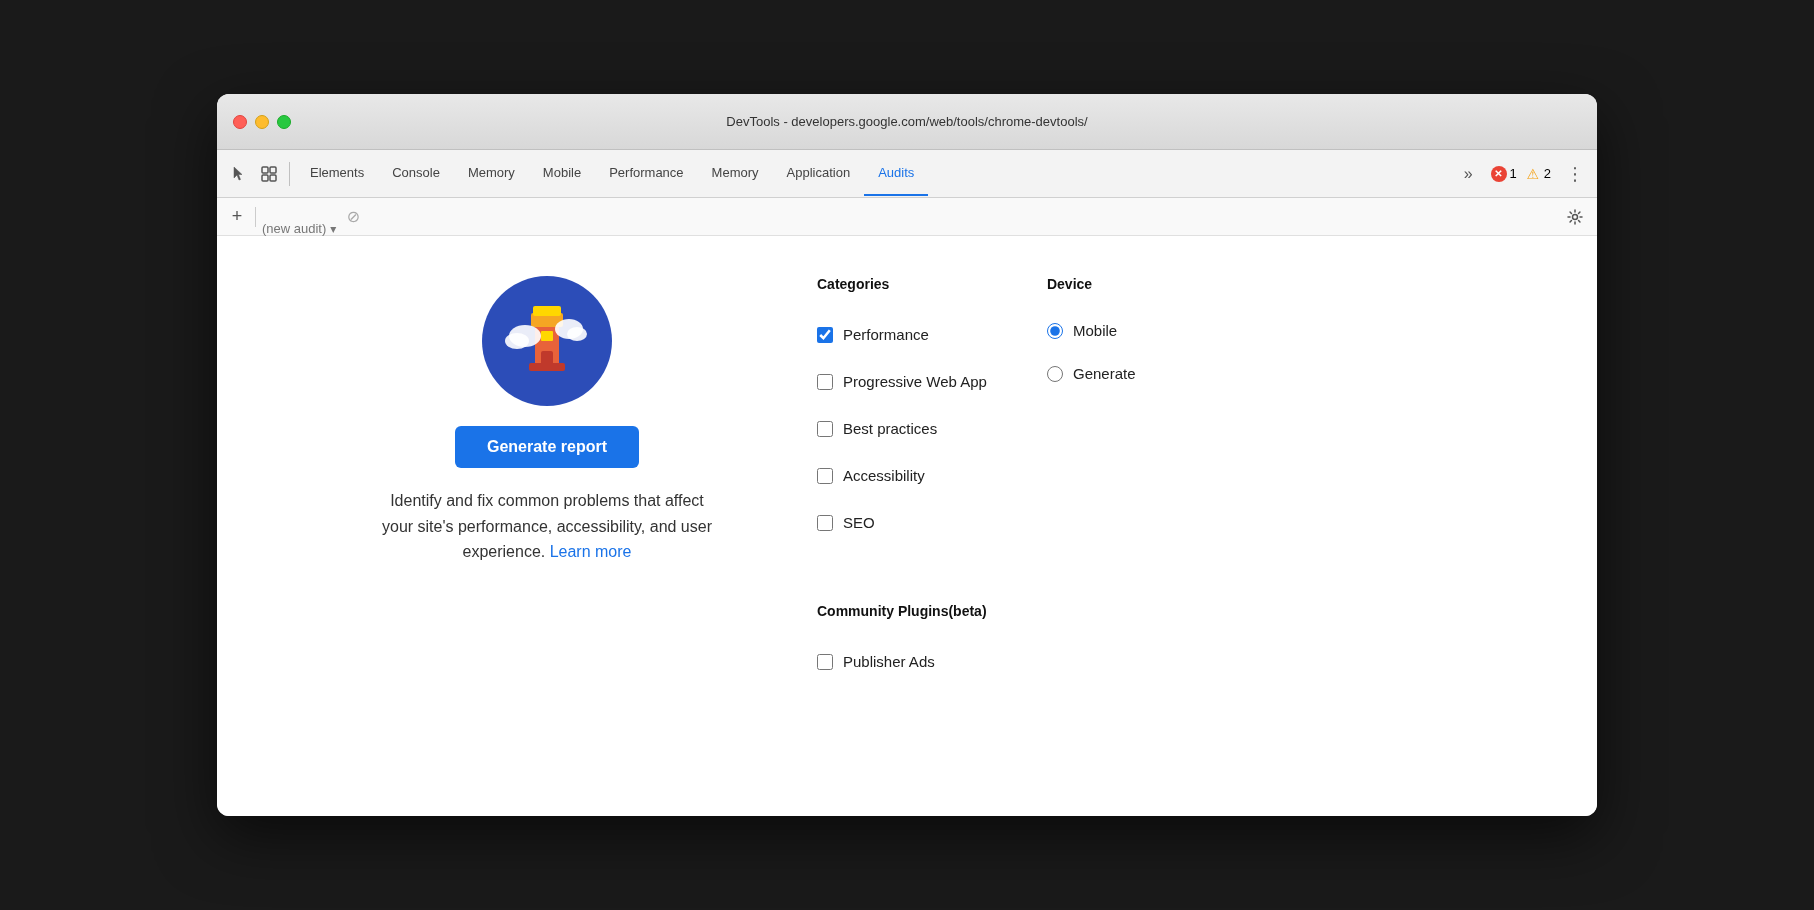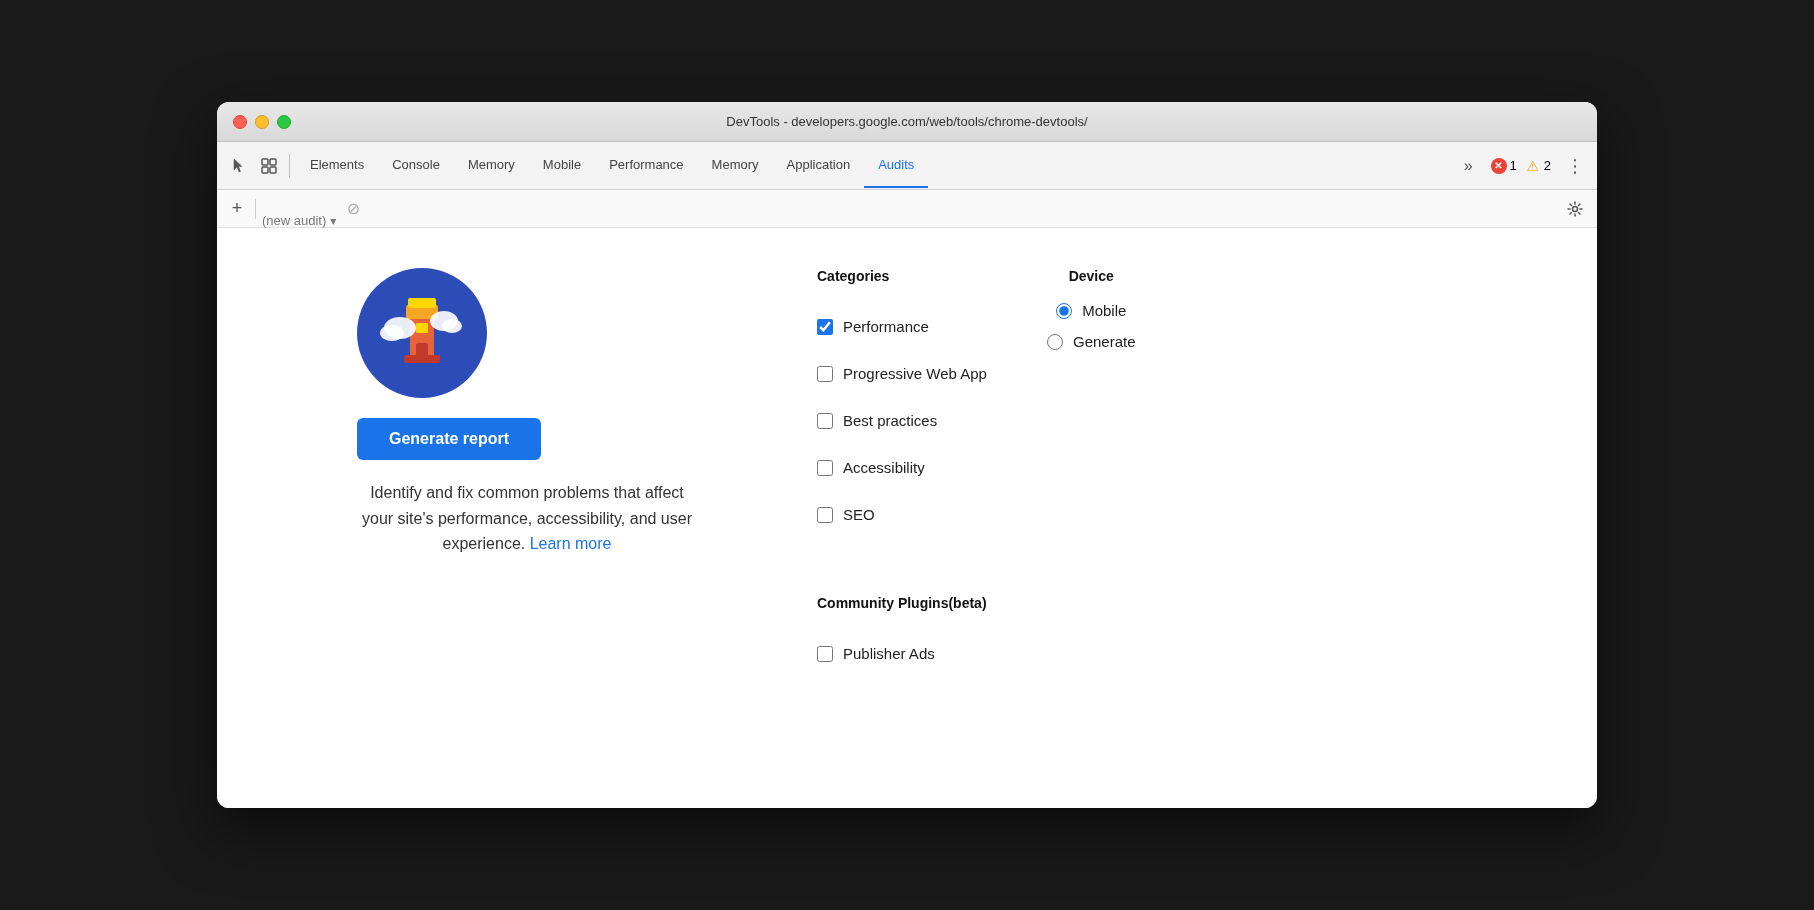--- a/index.html
+++ b/index.html
@@ -17,21 +17,21 @@
       width: 1380px;
       border-radius: 12px;
       overflow: hidden;
       box-shadow: 0 20px 60px rgba(0,0,0,0.6);
       background: #f0f0f0;
     }
 
     
     .title-bar {
       background: linear-gradient(to bottom, #e8e8e8, #d8d8d8);
-      height: 40px;
+      height: 56px;
       display: flex;
       align-items: center;
       padding: 0 16px;
       border-bottom: 1px solid #c0c0c0;
       position: relative;
     }
 
     .traffic-lights {
       display: flex;
       gap: 8px;
@@ -255,21 +255,21 @@
       gap: 80px;
       align-items: flex-start;
       width: 100%;
       max-width: 1100px;
     }
 
     
     .left-panel {
       display: flex;
       flex-direction: column;
-      align-items: flex-start;
+      align-items: center;
       width: 380px;
       gap: 20px;
     }
 
     .lighthouse-logo {
       width: 130px;
       height: 130px;
       border-radius: 50%;
       background: #2c4db8;
       display: flex;
@@ -346,22 +346,21 @@
       accent-color: #1a73e8;
     }
 
     .section-gap {
       margin-top: 12px;
     }
 
     .device-section {
       display: flex;
       flex-direction: column;
-      gap: 14px;
-      align-items: center;
+      gap: 26px;
     }
 
     .radio-item {
       display: flex;
       align-items: center;
       gap: 10px;
       font-size: 15px;
       color: #222;
       cursor: pointer;
     }

